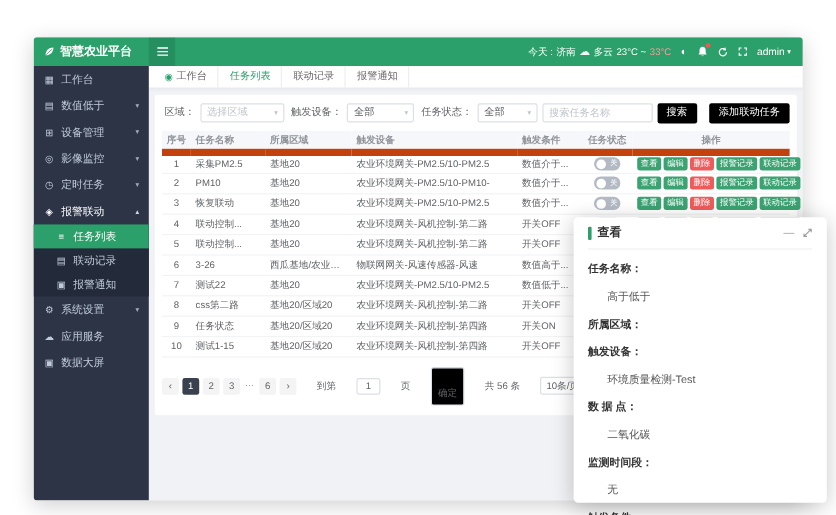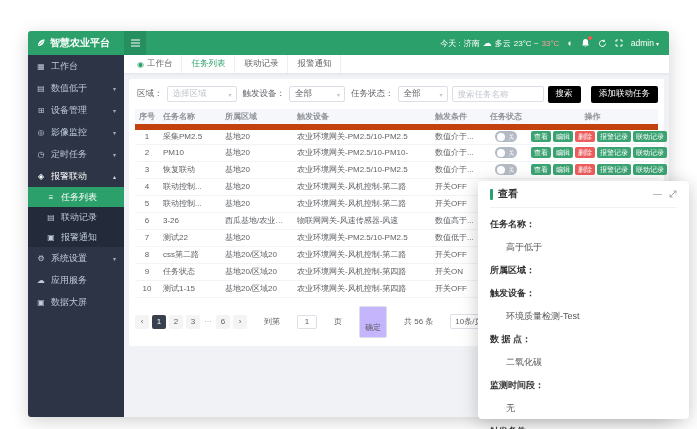--- a/index.html
+++ b/index.html
@@ -87,21 +87,21 @@
   
   .pagination { display:flex; align-items:center; gap:3px; margin-top:8px; font-size:8px; color:#606266; }
   .pg-btn { min-width:14px; height:14px; padding:0 2px; border-radius:2px; background:#f4f4f5;
     display:inline-flex; align-items:center; justify-content:center; cursor:pointer; }
   .pg-btn.active { background:#39414f; color:#fff; }
   .pg-ellipsis { padding:0 1px; color:#909399; }
   #pages { display:inline-flex; gap:3px; }
   .pg-text { margin:0 14px; white-space:nowrap; }
   .pg-input { width:20px; height:14px; border:1px solid #dcdfe6; border-radius:2px; text-align:center;
     font-size:8px; color:#606266; outline:none; font-family:inherit; }
-  .pg-confirm { height:15px; padding:15px 5px; background:#c4b5fd; border:1px solid #dcdfe6; border-radius:2px;
+  .pg-confirm { height:15px; padding:15px 5px; background:#000000; border:1px solid #dcdfe6; border-radius:2px;
     font-size:8px; color:#606266; cursor:pointer; font-family:inherit; }
   .pg-size { border:1px solid #dcdfe6; border-radius:2px; height:15px; display:inline-flex;
     align-items:center; gap:3px; padding:0 4px; cursor:pointer; white-space:nowrap; }
   .pg-size .s-caret { color:#c0c4cc; font-size:6px; }
 
   
   .modal { position:absolute; left:478px; top:181px; width:211px; height:238px; background:#fff;
     border-radius:4px; box-shadow:0 3px 18px rgba(0,0,0,.22); z-index:10; padding:0 12px 8px 12px; }
   .modal-header { height:27px; display:flex; align-items:center; gap:5px; border-bottom:1px solid #f0f1f3; }
   .accent { width:3px; height:11px; background:#2ba06a; border-radius:1px; }

